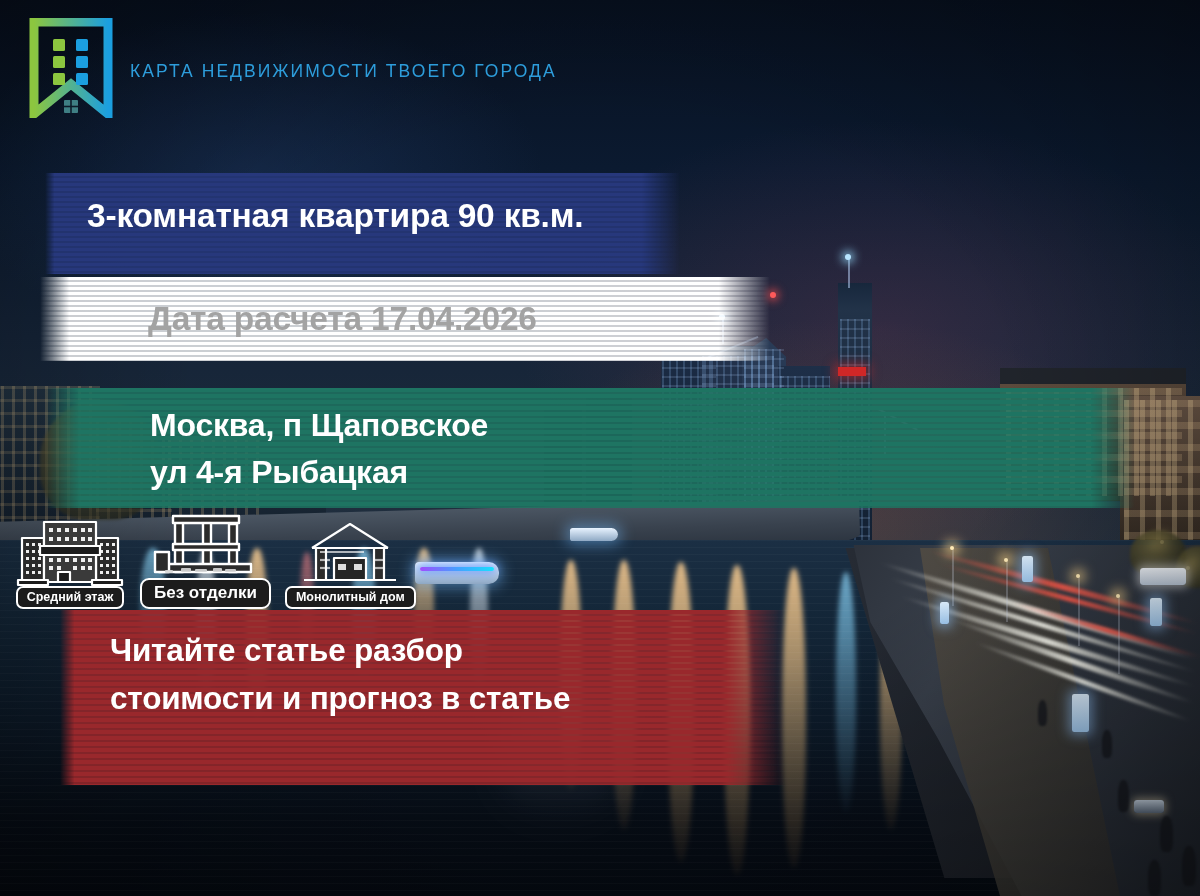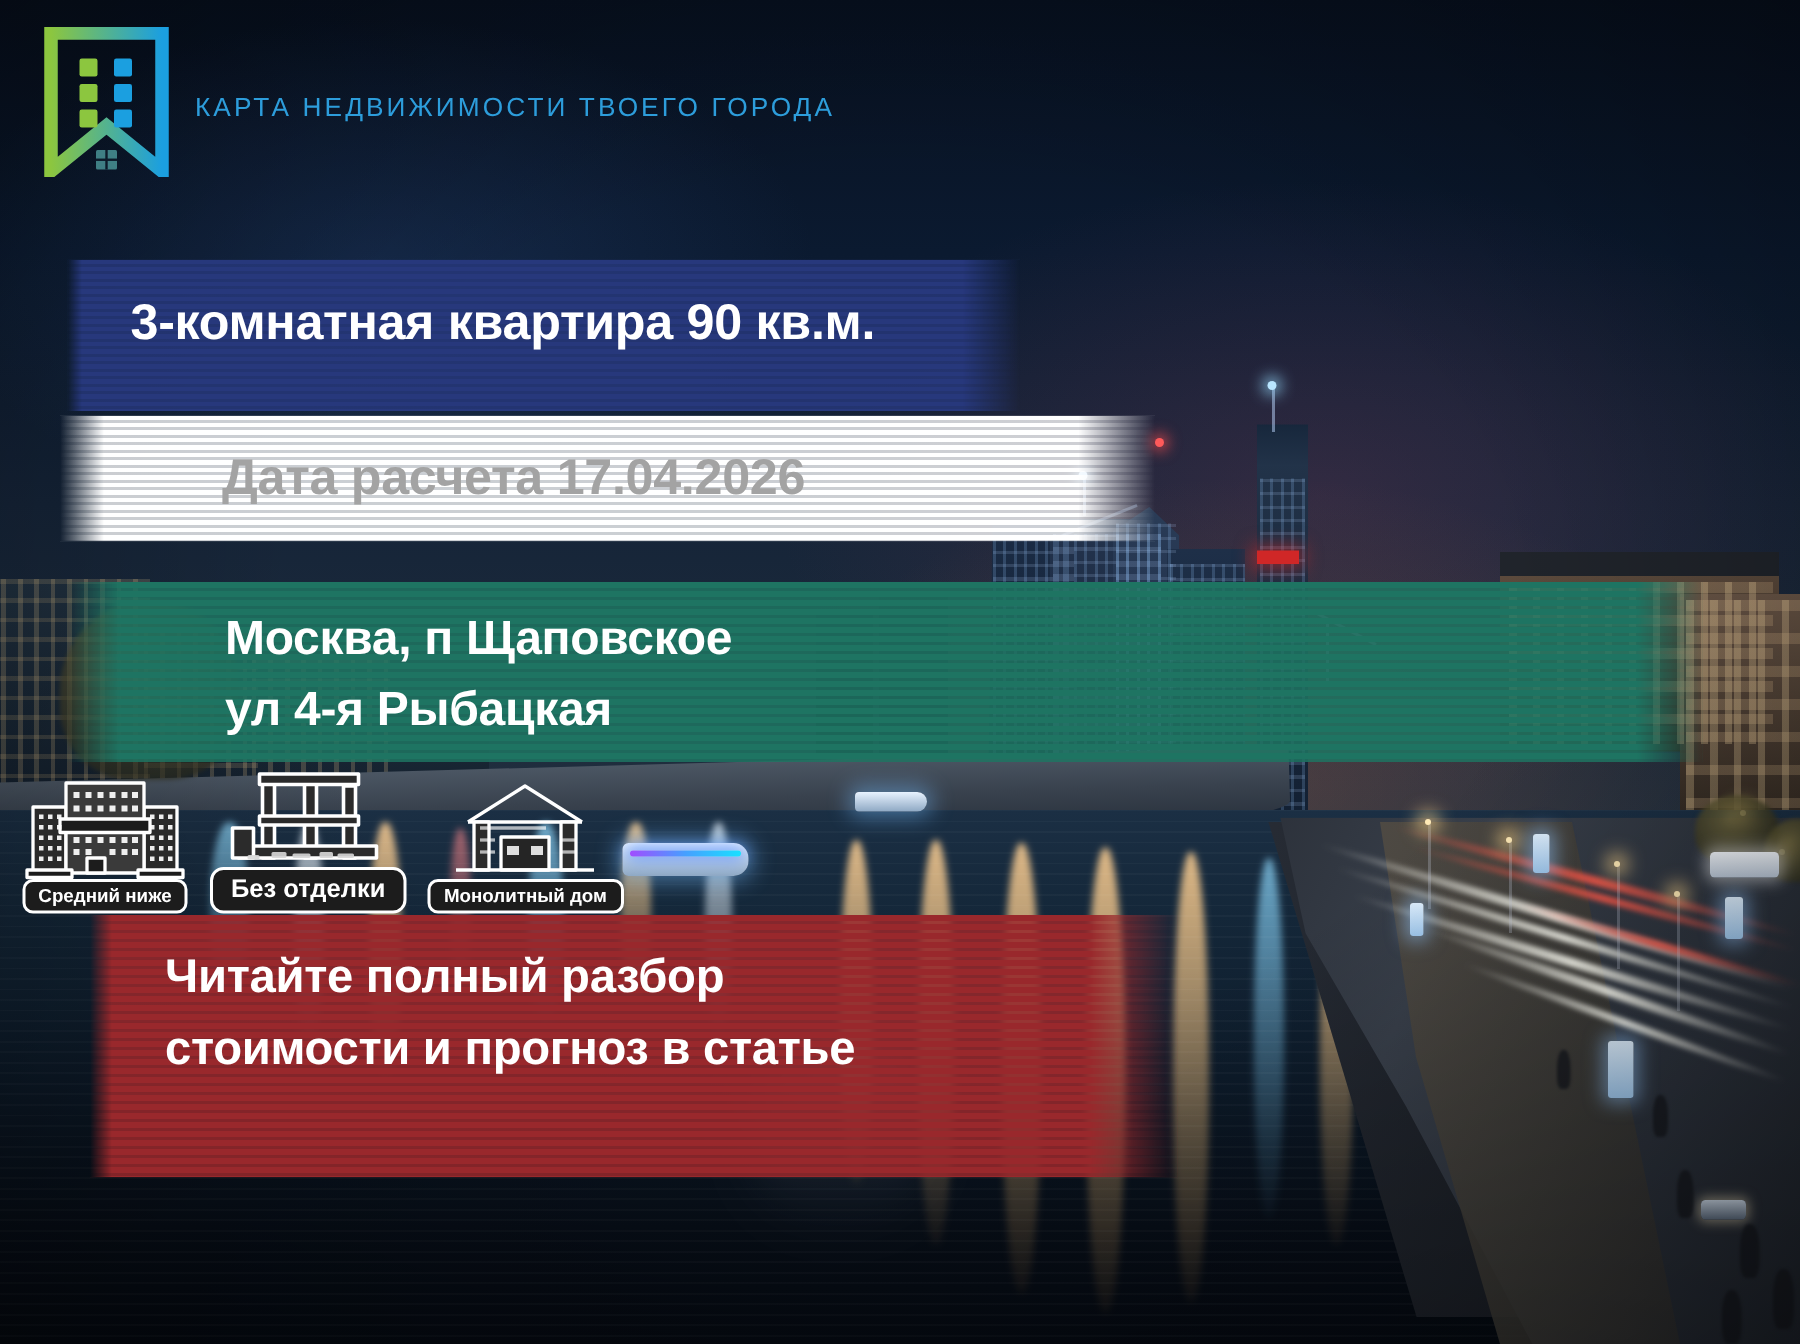--- a/index.html
+++ b/index.html
@@ -554,21 +554,21 @@
           <rect x="59" y="42" width="4" height="4"></rect>
             <rect x="67" y="42" width="4" height="4"></rect>
             <rect x="74" y="42" width="4" height="4"></rect>
           <rect x="35" y="50" width="4" height="4"></rect>
             <rect x="43" y="50" width="4" height="4"></rect>
             <rect x="59" y="50" width="4" height="4"></rect>
           <rect x="67" y="50" width="4" height="4"></rect>
             <rect x="74" y="50" width="4" height="4"></rect>
         </g>
       </svg>
-      <div class="tag">Средний ниже</div>
+      <div class="tag">Средний этаж</div>
     </div>
 
     <div class="feature big">
       <svg class="glyph" width="116" height="68" viewBox="0 0 116 68">
         <g stroke="#ffffff" stroke-width="2.4" fill="#2b2b2b" stroke-linejoin="round">
           <rect x="28" y="10" width="8" height="50"></rect>
           <rect x="56" y="6" width="8" height="54"></rect>
           <rect x="82" y="12" width="8" height="48"></rect>
           <rect x="26" y="4" width="66" height="7"></rect>
           <rect x="26" y="32" width="66" height="6"></rect>
@@ -607,18 +607,18 @@
         </g>
       </svg>
       <div class="tag">Монолитный дом</div>
     </div>
 
   </div>
 
   <div class="banner banner-red">
     <div class="fill"></div>
     <div class="lines">
-      <div class="line">Читайте полный разбор</div>
+      <div class="line">Читайте статье разбор</div>
       <div class="line">стоимости и прогноз в статье</div>
     </div>
   </div>
 
 </div>
 
 </body></html>

